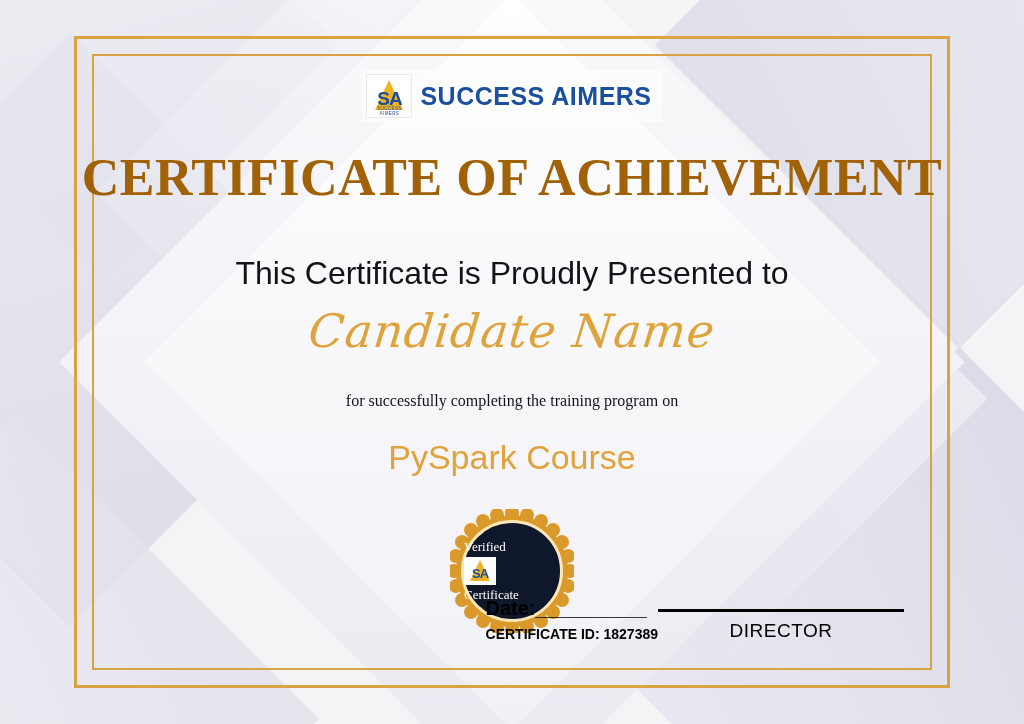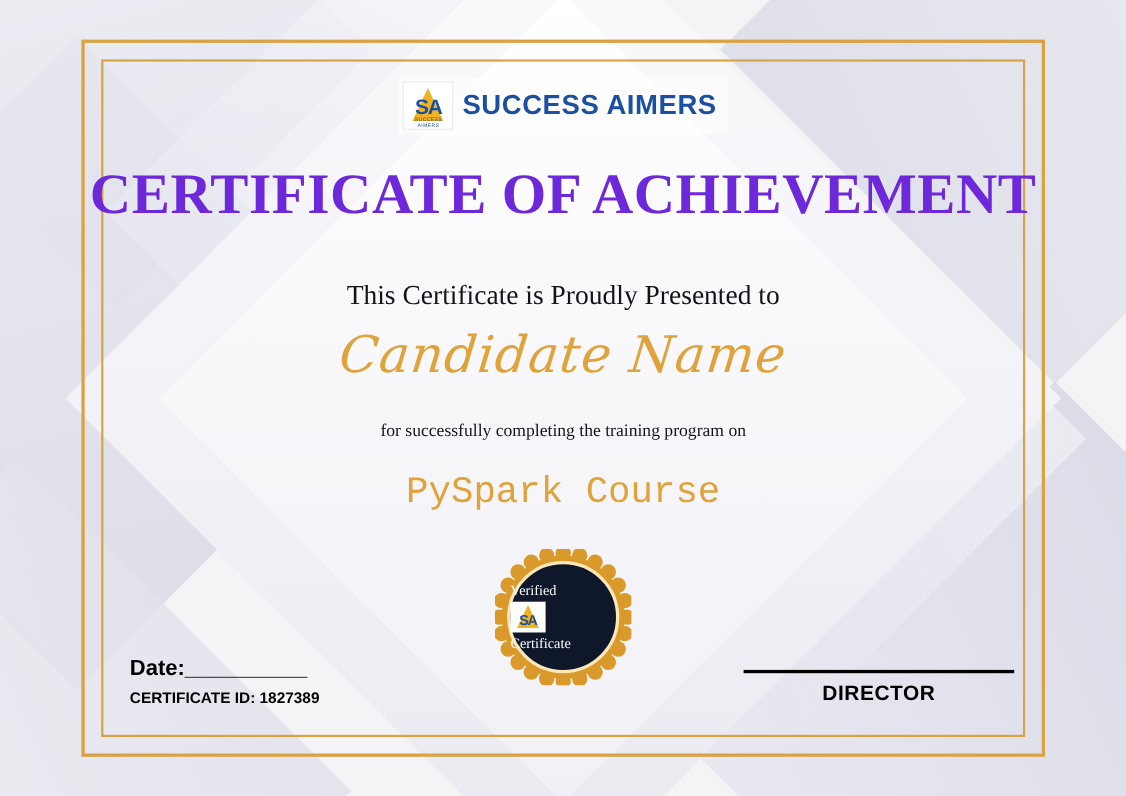--- a/index.html
+++ b/index.html
@@ -217,28 +217,28 @@
     letter-spacing: .1px;
     margin-top: 3px;
   }
 
   .cert-title {
     margin-top: 26px;
     font-family: "Liberation Serif", serif;
     font-weight: bold;
     font-size: 52px;
     letter-spacing: .5px;
-    color: #6d28d9;
+    color: #a16207;
     text-align: center;
   }
 
   .presented-line {
     margin-top: 48px;
-    font-family: Liberation Serif, serif;
-    font-size: 25px;
+    font-family: Liberation Sans, sans-serif;
+    font-size: 32px;
     color: #13131a;
   }
 
   .recipient-name {
     margin-top: 12px;
     font-family: "DejaVu Serif", serif;
     font-style: italic;
     font-size: 46px;
     color: #e0a33c;
     letter-spacing: 1px;
@@ -247,21 +247,21 @@
 
   .reason-line {
     margin-top: 34px;
     font-family: "Liberation Serif", serif;
     font-size: 16px;
     color: #13131a;
   }
 
   .course-name {
     margin-top: 28px;
-    font-family: Liberation Mono, monospace;
+    font-family: Liberation Sans, sans-serif;
     font-size: 34px;
     color: #e0a33c;
   }
 
   
   .seal-wrap {
     margin-top: 32px;
     position: relative;
     width: 124px;
     height: 124px;
@@ -321,24 +321,24 @@
     font-size: 13px;
     color: #1b4fa0;
     letter-spacing: -1px;
     margin-top: 5px;
   }
 
   
   .footer {
     position: absolute;
     left: 118px;
-    right: 102px;
+    right: 120px;
     bottom: 82px;
     display: flex;
-    justify-content: space-between;
+    justify-content: flex-end;
     align-items: flex-end;
   }
   .footer-left {
     display: flex;
     flex-direction: column;
     gap: 6px;
   }
   .date-line {
     font-family: "Liberation Sans", sans-serif;
     font-weight: bold;
@@ -358,21 +358,21 @@
     align-items: center;
     gap: 8px;
   }
   .sign-rule {
     width: 246px;
     height: 3px;
     background: #000;
   }
   .director-label {
     font-family: "Liberation Sans", sans-serif;
-    font-weight: bold;
+    font-weight: normal;
     font-size: 19px;
     color: #000;
     letter-spacing: .5px;
   }
 </style>
 </head>
 <body>
 
 <div class="certificate">
 

